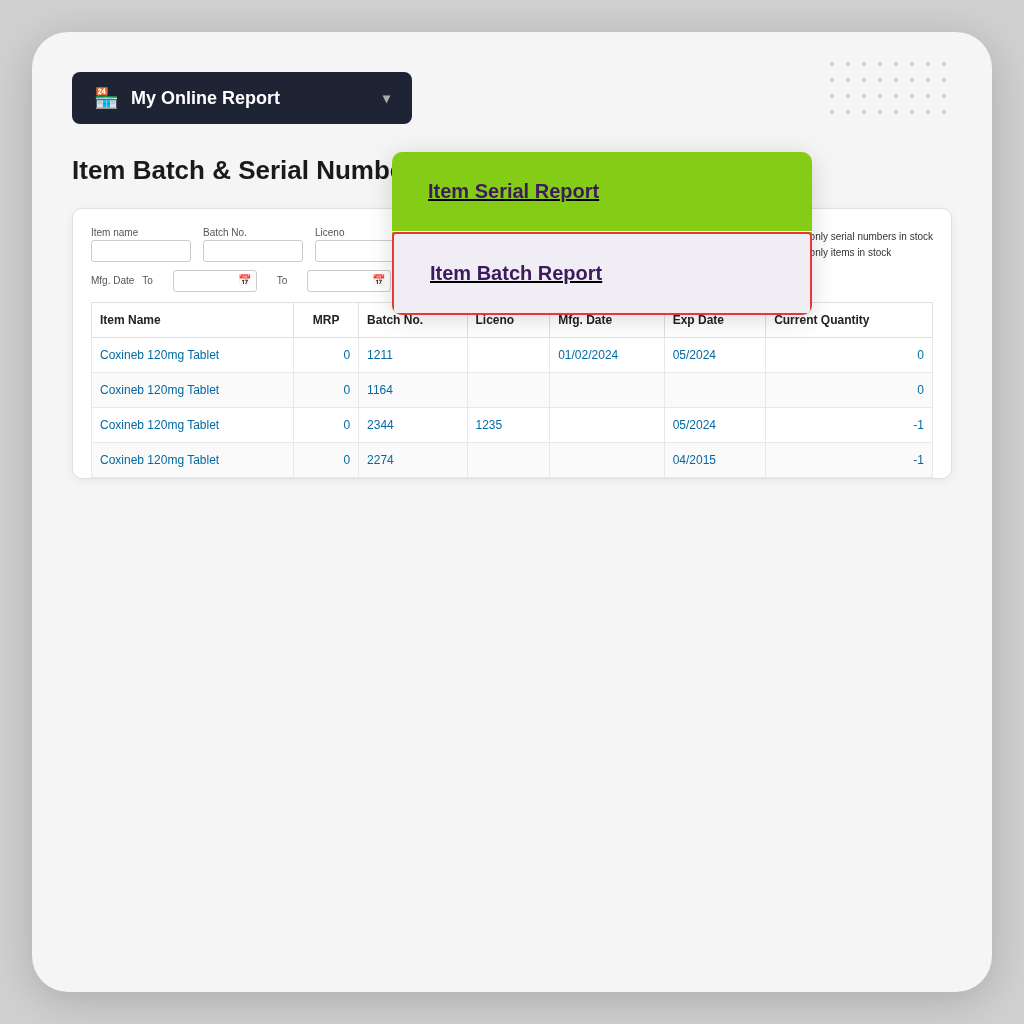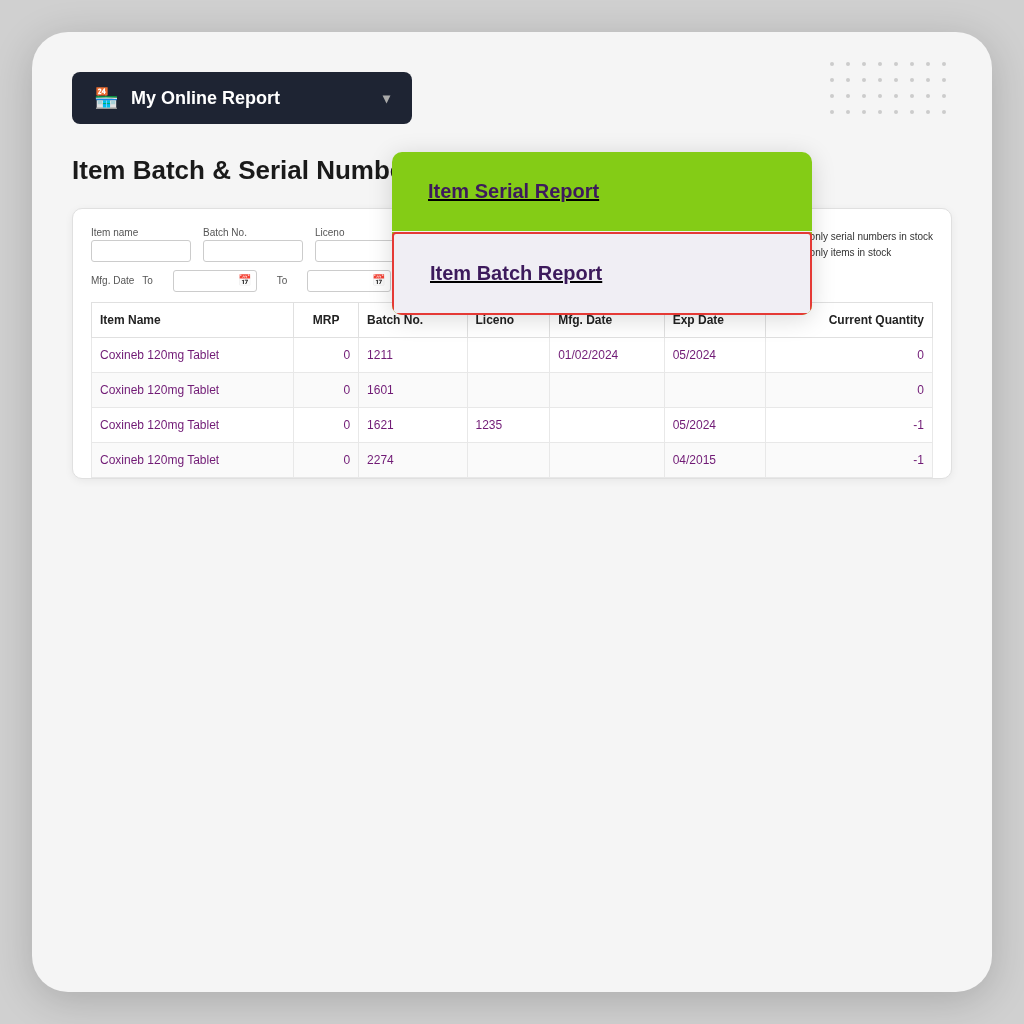--- a/index.html
+++ b/index.html
@@ -242,32 +242,31 @@
       font-size: 12px;
       font-weight: 600;
       color: #222;
       padding: 10px 8px;
       text-align: left;
       border: 1px solid #e0e0e0;
       white-space: nowrap;
     }
     td {
       font-size: 12px;
-      color: #701a75;
+      color: #0369a1;
       padding: 10px 8px;
       border: 1px solid #e8e8e8;
     }
     tr:nth-child(even) td {
       background: #fafafa;
     }
     tr:nth-child(odd) td {
       background: #fff;
     }
     td:last-child, th:last-child {
-      text-align: right;
     }
     td:nth-child(2), th:nth-child(2) {
       text-align: center;
     }
 
     
     .top-section {
       position: relative;
       margin-bottom: 20px;
     }
@@ -418,30 +417,30 @@
               <td style="text-align: right;">0</td>
               <td>1211</td>
               <td></td>
               <td>01/02/2024</td>
               <td>05/2024</td>
               <td style="text-align: right;">0</td>
             </tr>
             <tr>
               <td>Coxineb 120mg Tablet</td>
               <td style="text-align: right;">0</td>
-              <td>1601</td>
+              <td>1164</td>
               <td></td>
               <td></td>
               <td></td>
               <td style="text-align: right;">0</td>
             </tr>
             <tr>
               <td>Coxineb 120mg Tablet</td>
               <td style="text-align: right;">0</td>
-              <td>1621</td>
+              <td>2344</td>
               <td>1235</td>
               <td></td>
               <td>05/2024</td>
               <td style="text-align: right;">-1</td>
             </tr>
             <tr>
               <td>Coxineb 120mg Tablet</td>
               <td style="text-align: right;">0</td>
               <td>2274</td>
               <td></td>

